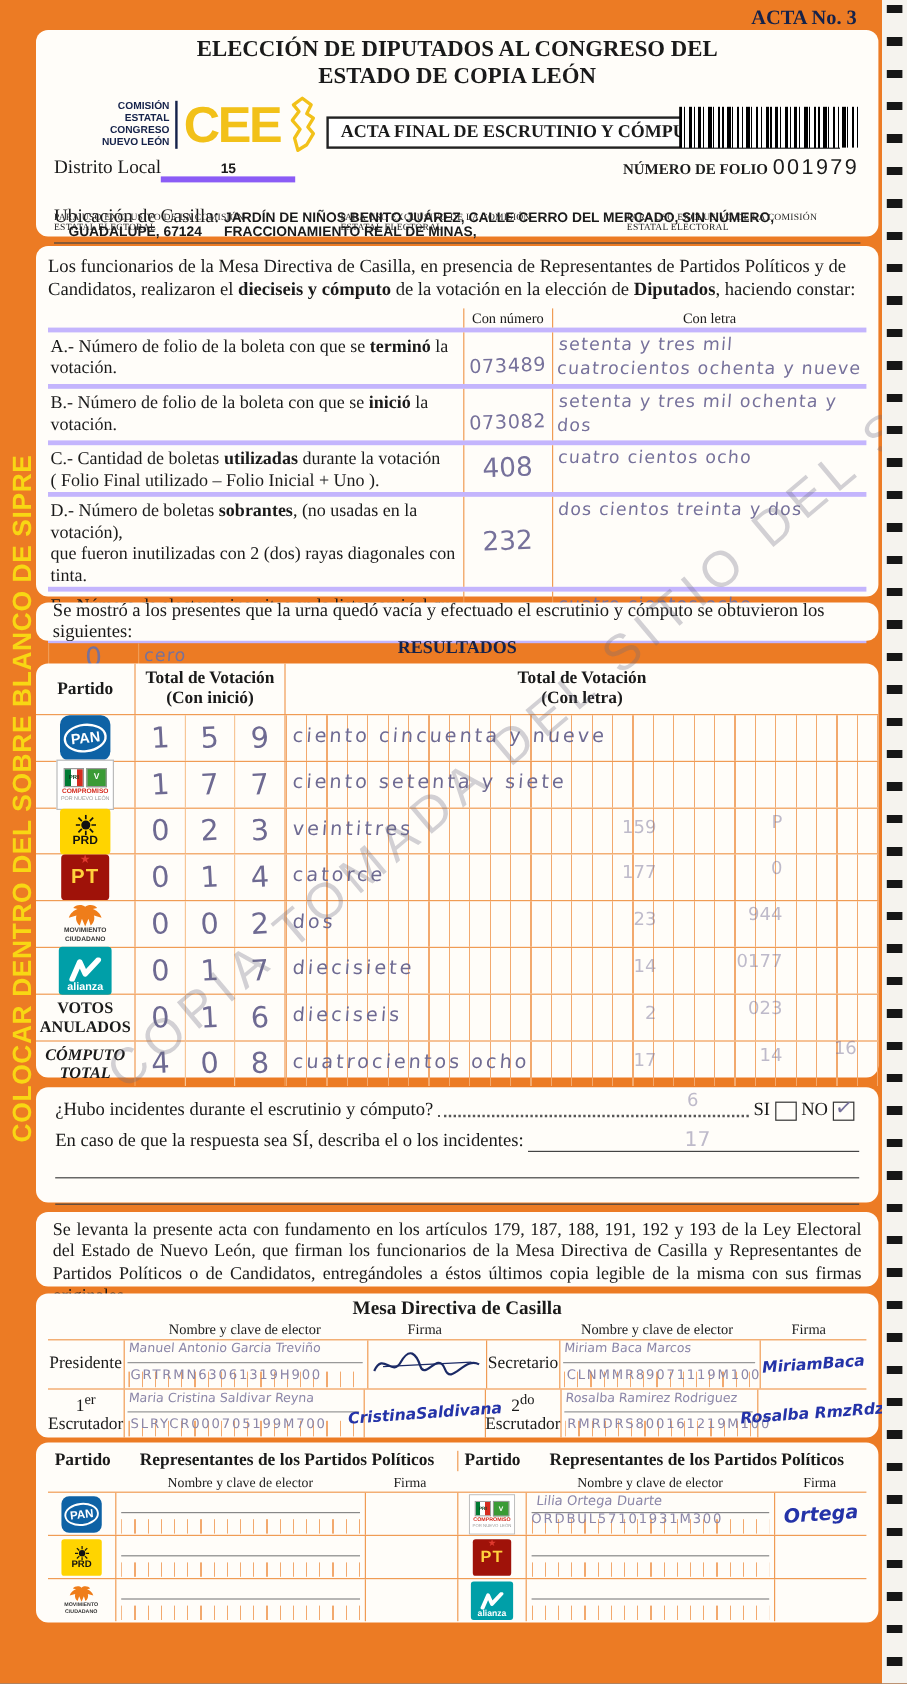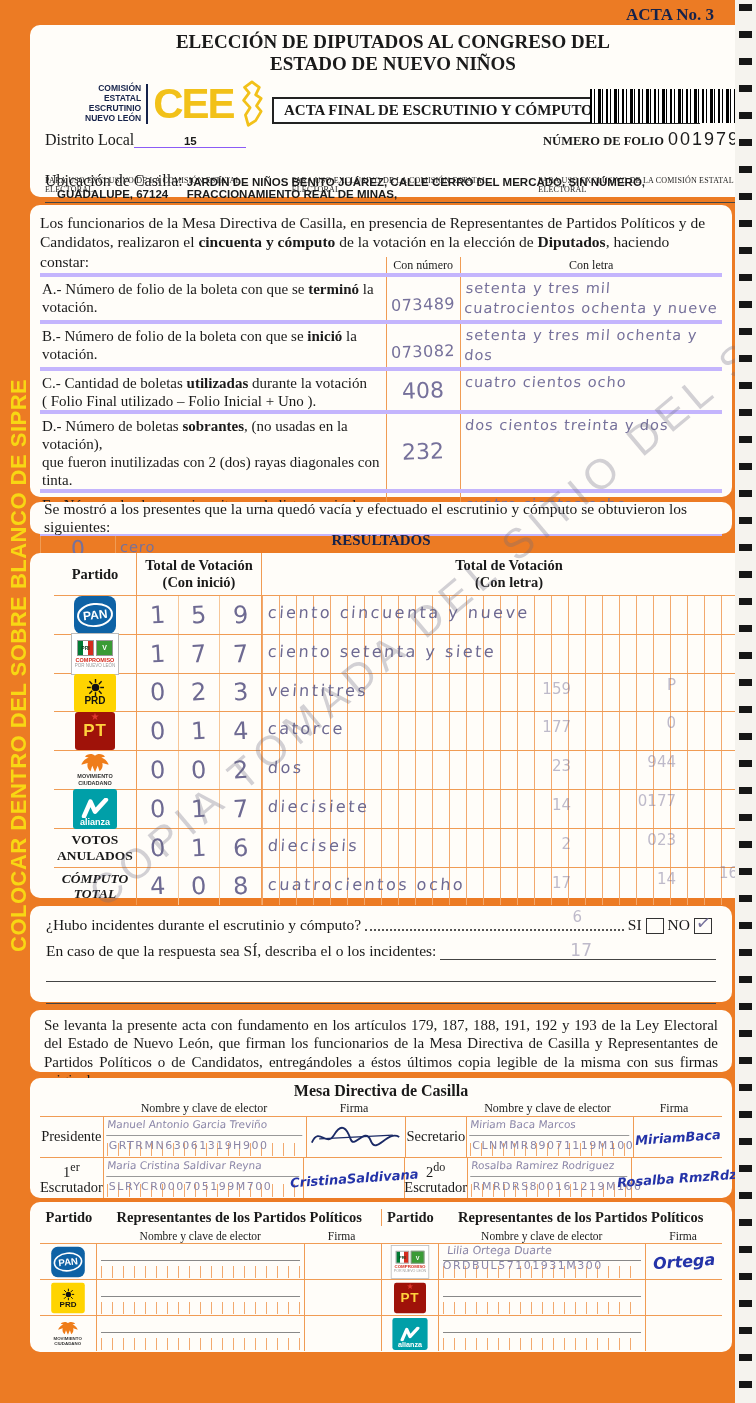--- a/index.html
+++ b/index.html
@@ -1,18 +1,18 @@
 <!DOCTYPE html>
 <html><head>
 <meta charset="utf-8">
 <style>
   html,body{margin:0;padding:0;background:#888;}
   .page{position:relative;width:756px;height:1403px;background:#ec7b24;overflow:hidden;
         font-family:"Liberation Serif",serif;color:#1a1a1a;}
-  .box{position:absolute;left:30px;width:702px;background:#fffdf9;border-radius:10px;padding-left:24px;}
+  .box{position:absolute;left:30px;width:702px;background:#fffdf9;border-radius:10px;}
 
   
   .perf{position:absolute;right:0;top:0;width:21px;height:100%;background:#f5f3ee;z-index:40;}
   .perf-dashes{position:absolute;left:4px;right:4px;top:4px;bottom:0;
     background:repeating-linear-gradient(180deg,#161616 0 7px,transparent 7px 27px);}
 
   
   .side-text{position:absolute;left:6px;top:952px;transform-origin:0 0;transform:rotate(-90deg);
     color:#f8d713;font-family:"Liberation Sans",sans-serif;font-weight:bold;font-size:22px;
     letter-spacing:.5px;white-space:nowrap;z-index:30;}
@@ -36,21 +36,21 @@
   .subtitle-box{position:absolute;left:242px;top:72px;border:2px solid #222;padding:3px 10px;
     font-weight:bold;font-size:15px;background:#fff;}
   .barcode{position:absolute;right:16px;top:64px;width:150px;height:34px;
     background:repeating-linear-gradient(90deg,#000 0 2px,#fff 2px 4px,#000 4px 5px,#fff 5px 8px,
     #000 8px 11px,#fff 11px 12px,#000 12px 13px,#fff 13px 16px);}
   .folio-row{position:absolute;right:16px;top:104px;display:flex;align-items:baseline;gap:4px;}
   .folio-label{font-weight:bold;font-size:12.5px;}
   .folio-value{font-family:"Liberation Sans",sans-serif;font-size:18px;letter-spacing:2px;}
   .f-row{position:absolute;left:15px;right:15px;display:flex;align-items:baseline;font-size:16px;}
   .f-label{white-space:nowrap;}
-  .f-value{border-bottom:1px solid #8b5cf6;text-align:center;font-family:"Liberation Sans",sans-serif;
+  .f-value{border-bottom:5px solid #8b5cf6;text-align:center;font-family:"Liberation Sans",sans-serif;
     font-size:11.5px;font-weight:bold;padding:0 6px;}
   .row-distrito{top:106px;}
   .row-seccion{top:128px;}
   .row-ubic{top:147px;}
   .ubic-val{font-family:"Liberation Sans",sans-serif;font-size:11.5px;font-weight:bold;padding-left:4px;}
   .row-ubic2{top:163px;border-bottom:1px solid #444;padding-bottom:2px;}
   .uso-row{position:absolute;left:15px;right:15px;bottom:3px;display:flex;justify-content:space-between;
     font-size:8px;letter-spacing:.2px;color:#222;gap:44px;}
 
   
@@ -205,27 +205,27 @@
     <div class="perf-dashes"></div>
   </div>
 
   <div class="side-text">COLOCAR DENTRO DEL SOBRE BLANCO DE SIPRE</div>
   <div class="acta-no">ACTA No. 3</div>
   <div class="watermark">COPIA TOMADA DEL SITIO DEL SIPRE</div>
 
   <section class="box header-box">
     <div class="h-title">
       <div>ELECCIÓN DE DIPUTADOS AL CONGRESO DEL</div>
-      <div>ESTADO DE NUEVO NIÑOS</div>
+      <div>ESTADO DE COPIA LEÓN</div>
     </div>
     <div class="logo-wrap">
       <div class="org-lines">
         <span>COMISIÓN</span>
         <span>ESTATAL</span>
-        <span>ESCRUTINIO</span>
+        <span>CONGRESO</span>
         <span>NUEVO LEÓN</span>
       </div>
       <span class="cee-acronym">CEE</span>
       <svg width="24" height="50" viewBox="0 0 26 52">
         <path d="M14 2 L22 8 L18 16 L24 20 L19 28 L24 34 L18 44 L10 49 L7 38 L12 30 L5 22 L11 14 L6 8 Z" fill="none" stroke="#f2c119" stroke-width="3" stroke-linejoin="round"></path>
       </svg>
     </div>
     <div class="subtitle-box">ACTA FINAL DE ESCRUTINIO Y CÓMPUTO DE CASILLA</div>
     <div class="barcode"></div>
     <div class="folio-row">
@@ -245,21 +245,21 @@
     </div>
     <div class="uso-row">
       <span>PARA USO EXCLUSIVO DE LA COMISIÓN ESTATAL ELECTORAL</span>
       <span>PARA USO EXCLUSIVO DE LA COMISIÓN ESTATAL ELECTORAL</span>
       <span>PARA USO EXCLUSIVO DE LA COMISIÓN ESTATAL ELECTORAL</span>
     </div>
   </section>
 
   <section class="box tally-box">
     <div class="intro">
-      <span>Los funcionarios de la Mesa Directiva de Casilla, en presencia de Representantes de Partidos Políticos  y de Candidatos, realizaron el </span><b>cincuenta y cómputo</b><span> de la votación en la elección de </span><b>Diputados</b><span>, haciendo constar:</span>
+      <span>Los funcionarios de la Mesa Directiva de Casilla, en presencia de Representantes de Partidos Políticos  y de Candidatos, realizaron el </span><b>dieciseis y cómputo</b><span> de la votación en la elección de </span><b>Diputados</b><span>, haciendo constar:</span>
     </div>
     <div class="t-grid">
       <div class="t-head">
         <div class="t-label"></div>
         <div class="t-num">Con número</div>
         <div class="t-letra" style="display:flex;align-items:center;justify-content:center;">Con letra</div>
       </div>
 
       <div class="t-row">
         <div class="t-label"><span>A.- Número de folio de la boleta con que se </span><b>terminó</b><span> la votación.</span></div>

